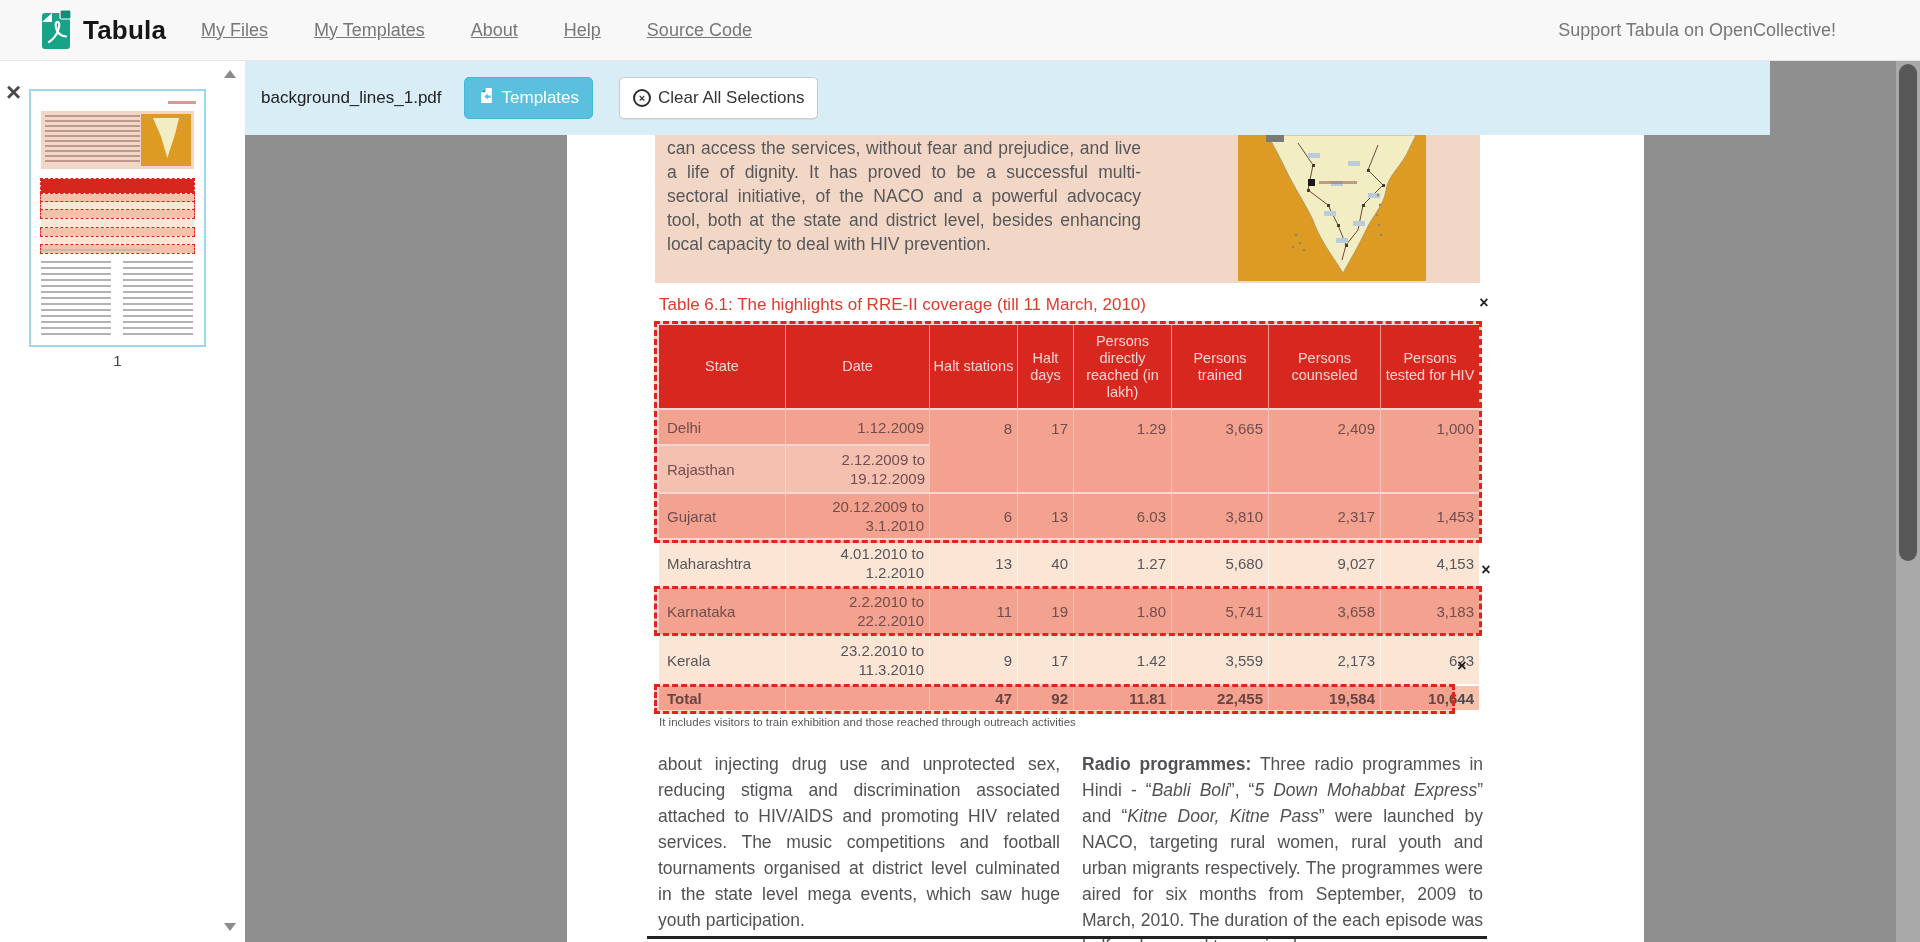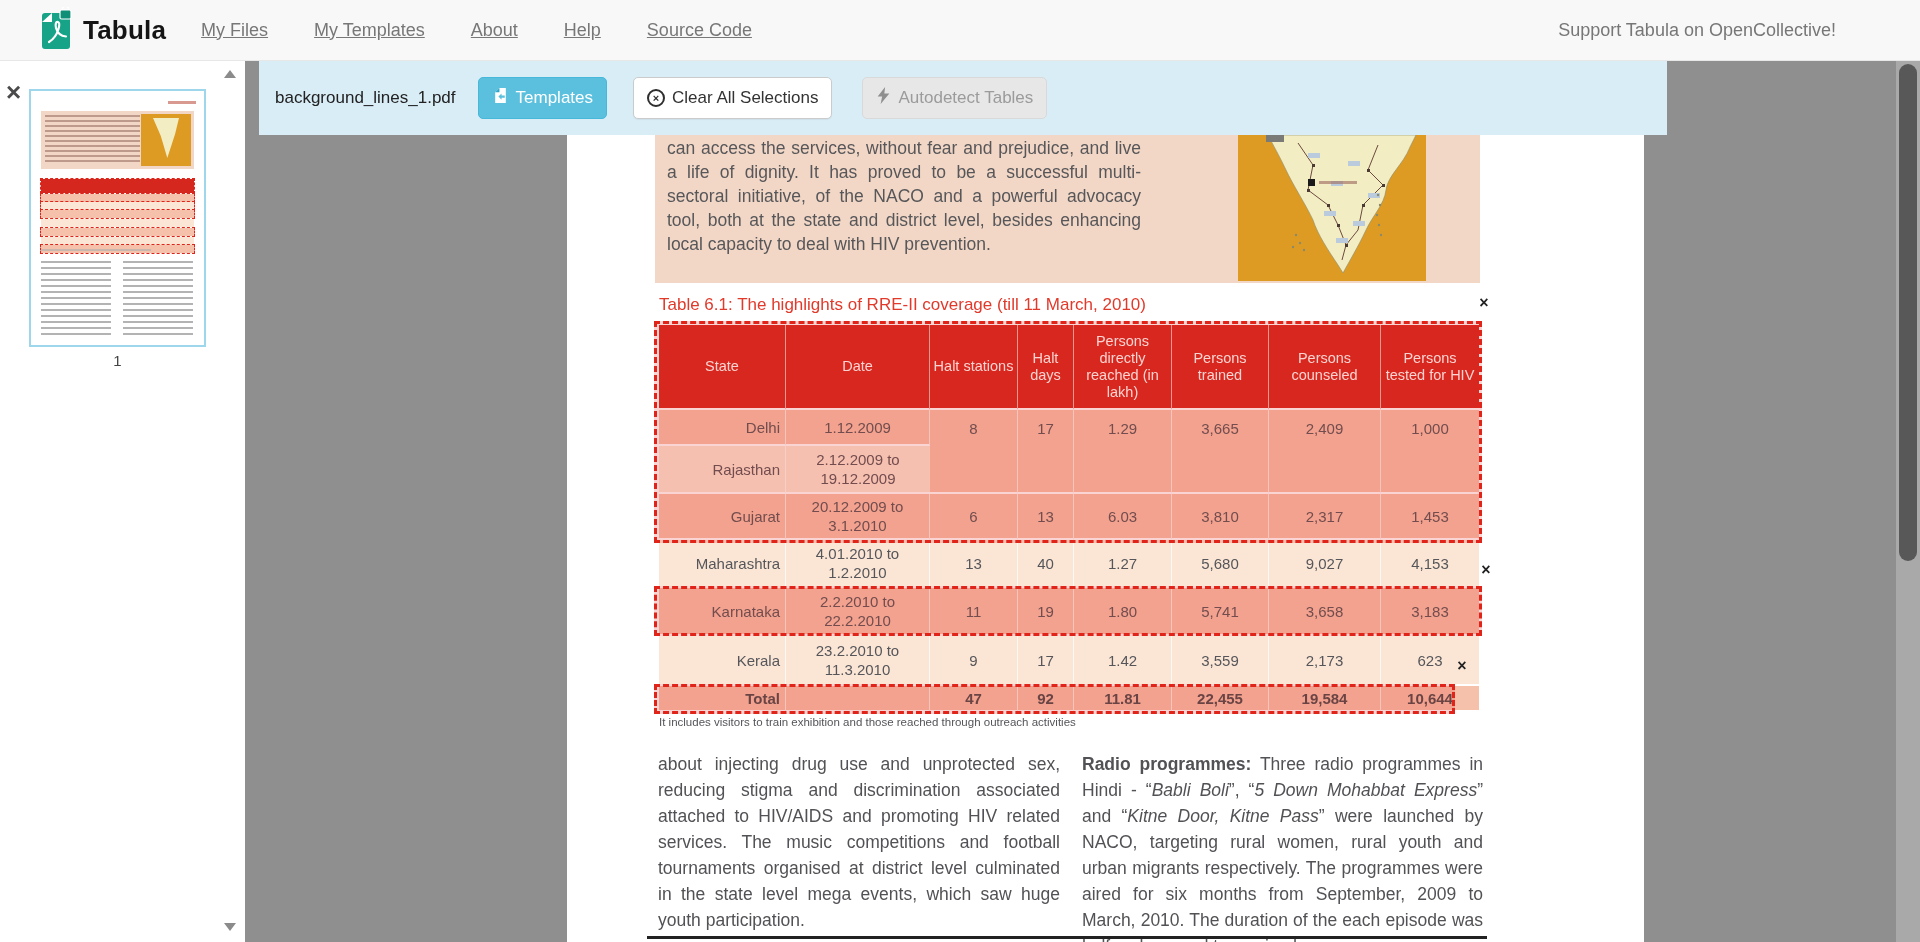--- a/index.html
+++ b/index.html
@@ -9,22 +9,22 @@
   
   .navbar { position:absolute; left:0; top:0; width:1920px; height:61px; background:#f8f8f8;
             border-bottom:1px solid #e7e7e7; display:flex; align-items:center; padding:0 84px 0 40px; z-index:30; }
   .brand { display:flex; align-items:center; gap:9px; cursor:pointer; }
   .brand-text { font-size:26px; font-weight:700; color:#151515; letter-spacing:.2px; }
   .nav-list { display:flex; list-style:none; margin-left:12px; }
   .nav-list li { padding:0 23px; font-size:18px; color:#777; cursor:pointer; white-space:nowrap;text-decoration:underline; }
   .support { margin-left:auto; font-size:18px; color:#777; cursor:pointer; white-space:nowrap; }
 
   
-  .toolbar { position:absolute; left:245px; top:61px; width:1408px; height:74px; background:#d9edf7;
-             display:flex; align-items:center; padding-right:60px; z-index:20;margin-left:14px; }
+  .toolbar { position:absolute; left:245px; top:61px; width:1525px; height:74px; background:#d9edf7;
+             display:flex; align-items:center; padding-right:60px; z-index:20; }
   .filename { margin-left:16px; font-size:17px; color:#222; }
   .btn { display:inline-flex; align-items:center; gap:7px; height:42px; padding:0 13px; border-radius:5px;
          font-size:17px; cursor:pointer; border:1px solid transparent; white-space:nowrap; }
   .btn-templates { margin-left:22px; background:#5bc0de; border-color:#46b8da; color:#fff; }
   .btn-clear { margin-left:26px; background:#fff; border-color:#cbcbcb; color:#333; box-shadow:0 1px 1px rgba(0,0,0,.05); }
   .btn-autodetect { margin-left:30px; background:#e7e7e7; border-color:#d9d9d9; color:#9b9b9b; cursor:not-allowed; }
   .btn-export { margin-left:auto; background:#5cb85c; border-color:#4cae4c; color:#fff; }
   .circle-x { width:18px; height:18px; border:2px solid #2e2e2e; border-radius:50%; display:inline-flex;
               align-items:center; justify-content:center; font-size:11px; font-weight:700; color:#2e2e2e; line-height:1; }
 
@@ -70,23 +70,23 @@
 
   .tbl-title { position:absolute; left:92px; top:160px; width:640px; font-size:17px; color:#e1392a; }
 
   .pdf-table { position:absolute; left:92px; top:190px; width:820px; border-collapse:separate; border-spacing:0;
                table-layout:fixed; }
   .pdf-table th { background:#d5271e; color:#fff; font-weight:400; font-size:14.5px; line-height:17px;
                   text-align:center; vertical-align:middle; padding:4px 3px; border-right:1px solid rgba(255,255,255,.65);
                   border-bottom:2px solid #fff; }
   .pdf-table th:last-child { border-right:none; }
   .pdf-table thead tr { height:85px; }
-  .pdf-table td { font-size:15px; line-height:19px; color:#56565a; text-align:center; vertical-align:middle;
+  .pdf-table td { font-size:15px; line-height:19px; color:#56565a; text-align:right; vertical-align:middle;
                   padding:1px 5px; border-right:1px solid rgba(255,255,255,.7); border-bottom:2px solid #fff; }
-  .pdf-table td:first-child { text-align:right; padding-left:8px; }
+  .pdf-table td:first-child { text-align:left; padding-left:8px; }
   .pdf-table td:last-child { border-right:none; }
   .pdf-table tr.dark td { background:#f5c1aa; }
   .pdf-table tr.light td { background:#fbe6d6; }
   .pdf-table td[rowspan] { vertical-align:top; padding-top:9px; background:#f5c1aa; }
   .pdf-table tr.total td { font-weight:700; color:#4c4c4f; }
 
   .footnote { position:absolute; left:92px; top:581px; font-size:11.5px; color:#55555a; }
 
   .colL, .colR { position:absolute; top:616px; width:402px; font-size:17.5px; line-height:26px;
                  color:#525256; text-align:justify; }
@@ -174,28 +174,20 @@
       <span data-interactable="false">Templates</span>
     </span>
 
     <span class="btn btn-clear" data-interactable="true">
       <span class="circle-x" data-interactable="false">
           <span>×</span>
         </span>
       <span data-interactable="false">Clear All Selections</span>
     </span>
 
-    <span class="btn btn-autodetect" data-interactable="true">
-      <span data-interactable="false">
-        <svg width="15" height="17" viewBox="0 0 13 16">
-          <path d="M8 0 L1 9 h4.2 L3.8 16 L12 6 H7.3 Z" fill="#8f8f8f"></path>
-        </svg>
-      </span>
-      <span data-interactable="false">Autodetect Tables</span>
-    </span>
 
   </div>
 
   <div class="viewer" data-interactable="false">
     <div class="page" data-interactable="true">
 
       <div class="salmon" data-interactable="false">
         <div class="intro" data-interactable="false">can access the services, without fear and prejudice, and live a life of dignity. It has proved to be a successful multi-sectoral initiative, of the NACO and a powerful advocacy tool, both at the state and district level, besides enhancing local capacity to deal with HIV prevention.</div>
       </div>
 

